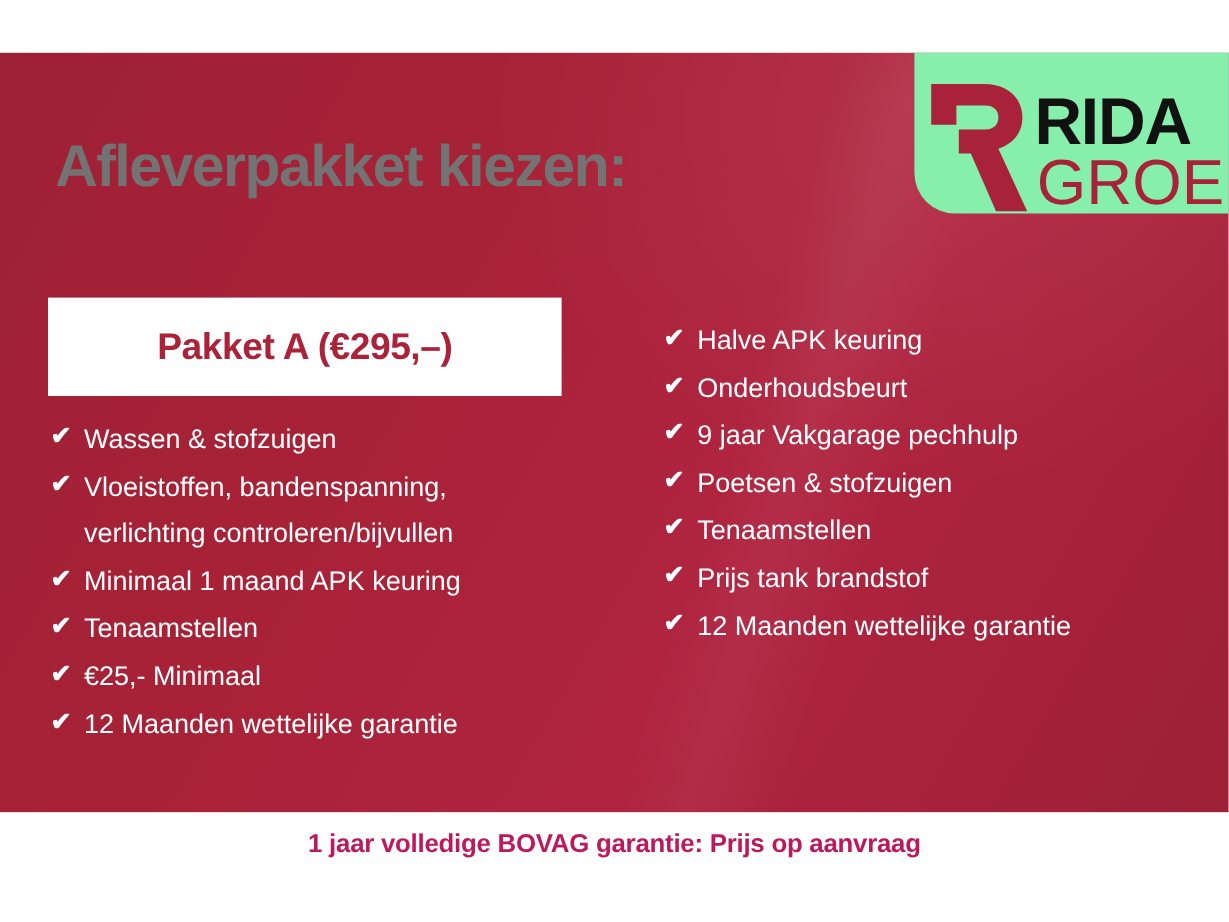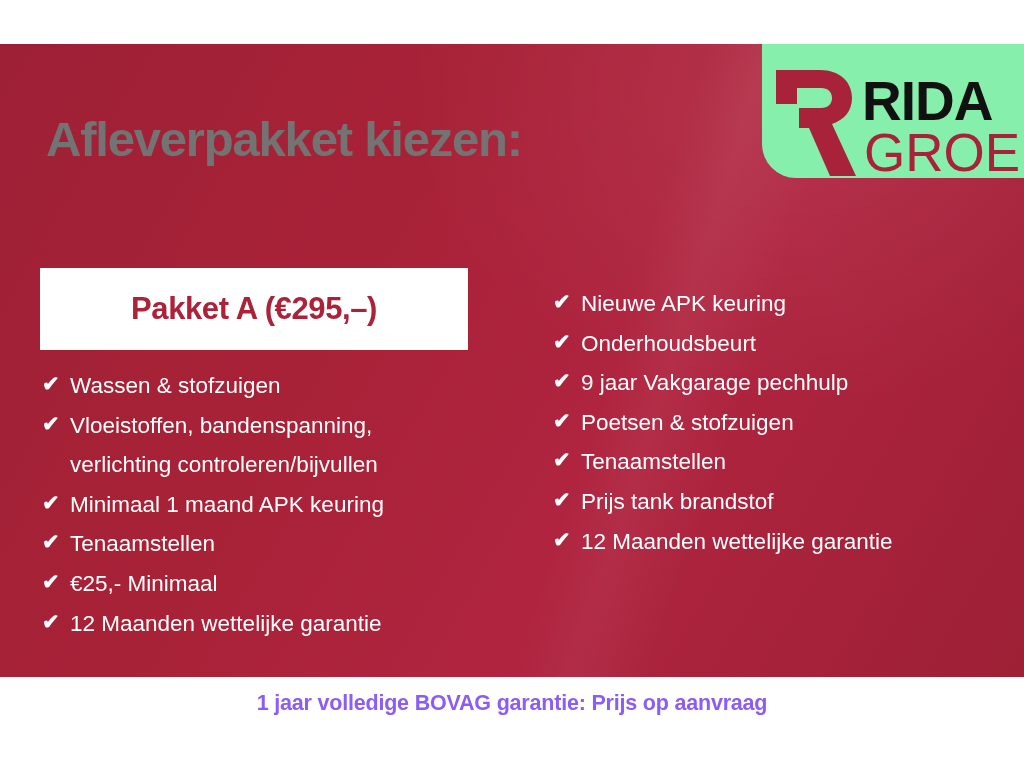--- a/index.html
+++ b/index.html
@@ -100,21 +100,20 @@
     top: 248px;
     width: 1024px;
     display: flex;
     gap: 83px;
     padding: 0 40px;
     box-sizing: border-box;
   }
   .package-col {
     width: 428px;
     flex: 0 0 428px;
-    margin-top: 20px;
   }
   .package-header {
     background: #ffffff;
     height: 82px;
     display: flex;
     align-items: center;
     justify-content: center;
     box-sizing: border-box;
   }
   .package-header-text {
@@ -160,21 +159,21 @@
     width: 1024px;
     height: 91px;
     background: #ffffff;
     display: flex;
     align-items: flex-start;
     justify-content: center;
     padding-top: 14px;
     box-sizing: border-box;
   }
   #footer-text {
-    color: #8b5cf6;
+    color: #be185d;
     font-family: "Liberation Sans", sans-serif;
     font-weight: bold;
     font-size: 21.5px;
     letter-spacing: -0.2px;
   }
 </style>
 </head>
 <body>
 
 <div id="slide">
@@ -226,21 +225,21 @@
           <span class="check-icon">✔</span>
           <span class="feature-text">12 Maanden wettelijke garantie</span>
         </li>
       </ul>
     </div>
 
     <div class="package-col">
       <ul class="feature-list">
         <li class="feature-item">
           <span class="check-icon">✔</span>
-          <span class="feature-text">Nieuwe APK keuring</span>
+          <span class="feature-text">Halve APK keuring</span>
         </li>
         <li class="feature-item">
           <span class="check-icon">✔</span>
           <span class="feature-text">Onderhoudsbeurt</span>
         </li>
         <li class="feature-item">
           <span class="check-icon">✔</span>
           <span class="feature-text">9 jaar Vakgarage pechhulp</span>
         </li>
         <li class="feature-item">

